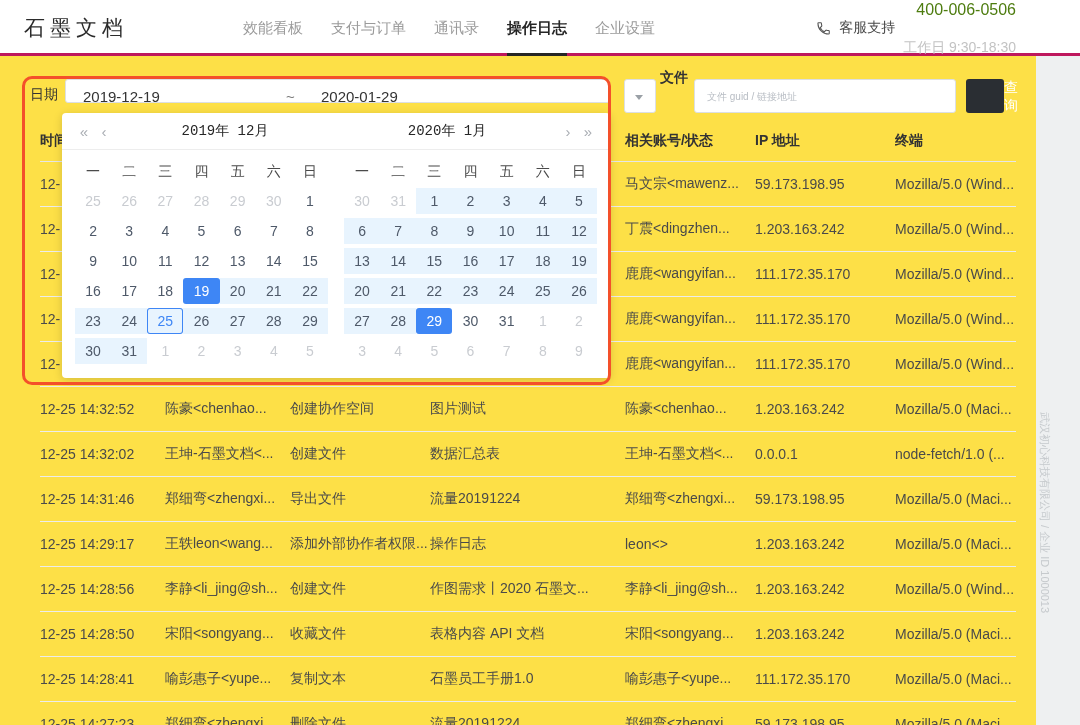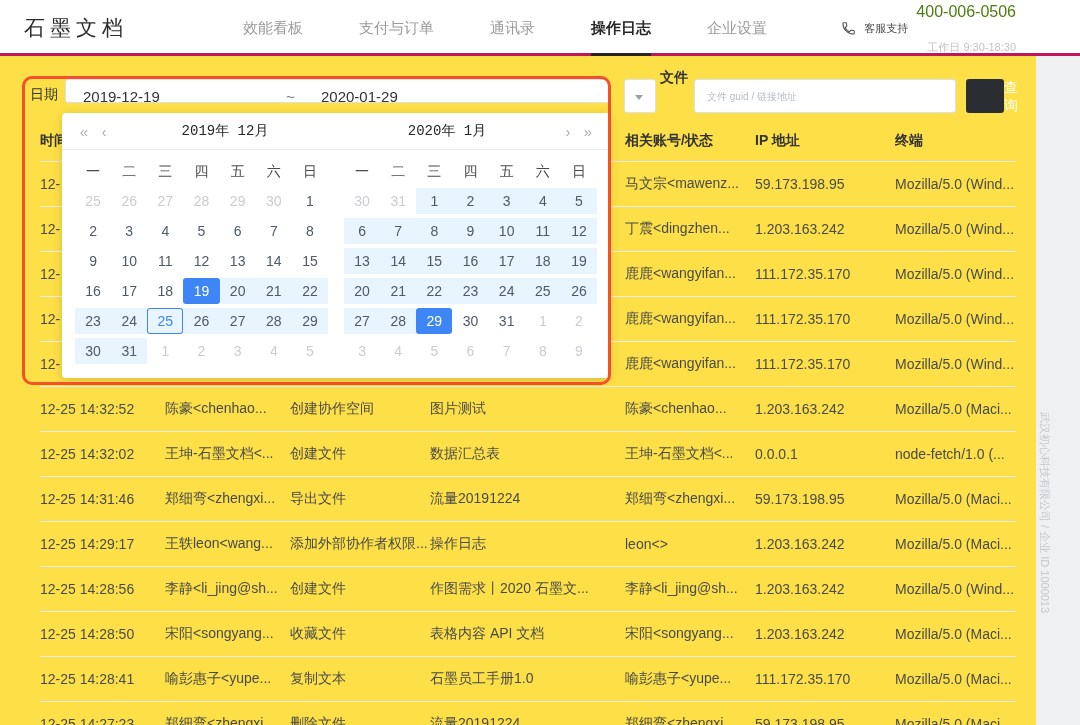--- a/index.html
+++ b/index.html
@@ -12,28 +12,28 @@
     --dark:#262626;
   }
   *{margin:0;padding:0;box-sizing:border-box;}
   html,body{width:1080px;height:725px;overflow:hidden;}
   body{font-family:"Liberation Sans","DejaVu Sans",sans-serif;background:#eef0f1;color:var(--text);}
   .app{position:relative;width:1036px;height:725px;background:#fff;}
 
   
   .header{position:relative;height:56px;background:#fff;border-bottom:3px solid #be185d;width:1080px;}
   .logo{position:absolute;left:24px;top:0;line-height:56px;font-size:21px;letter-spacing:5px;color:#2b2b2b;font-weight:500;}
-  .nav{position:absolute;left:243px;top:0;height:56px;display:flex;gap:56px;}
+  .nav{position:absolute;left:243px;top:0;height:56px;display:flex;gap:28px;}
   .nav-item{height:56px;line-height:56px;font-size:15px;color:#9b9b9b;cursor:pointer;}
   .nav-item.active{color:var(--dark);font-weight:700;border-bottom:3px solid var(--dark);}
   .support{position:absolute;right:64px;top:0;height:56px;display:flex;align-items:center;gap:8px;}
-  .support-label{font-size:11px;color:#4a4a4a;}
+  .support-label{font-size:14px;color:#4a4a4a;}
   .support-col{text-align:right;line-height:1.2;}
   .support-phone{font-size:16px;color:#4d7c0f;}
-  .support-hours{font-size:11px;color:#c3c3c3;margin-top:20px;}
+  .support-hours{font-size:14px;color:#c3c3c3;margin-top:20px;}
 
   
   .content{position:relative;width:1036px;height:669px;background:#fde047;overflow:hidden;}
 
   
   .flabel{position:absolute;font-size:14px;color:#333;font-weight:600;}
   .date-label{left:30px;top:30px;font-weight:400;}
   .date-box{position:absolute;left:65px;top:23px;width:545px;height:24px;border:1px solid #dcdfe3;border-radius:3px;background:#fff;font-size:15px;color:#333;cursor:pointer;}
   .date-start{position:absolute;left:17px;top:8px;}
   .date-sep{position:absolute;left:220px;top:8px;color:#777;}

